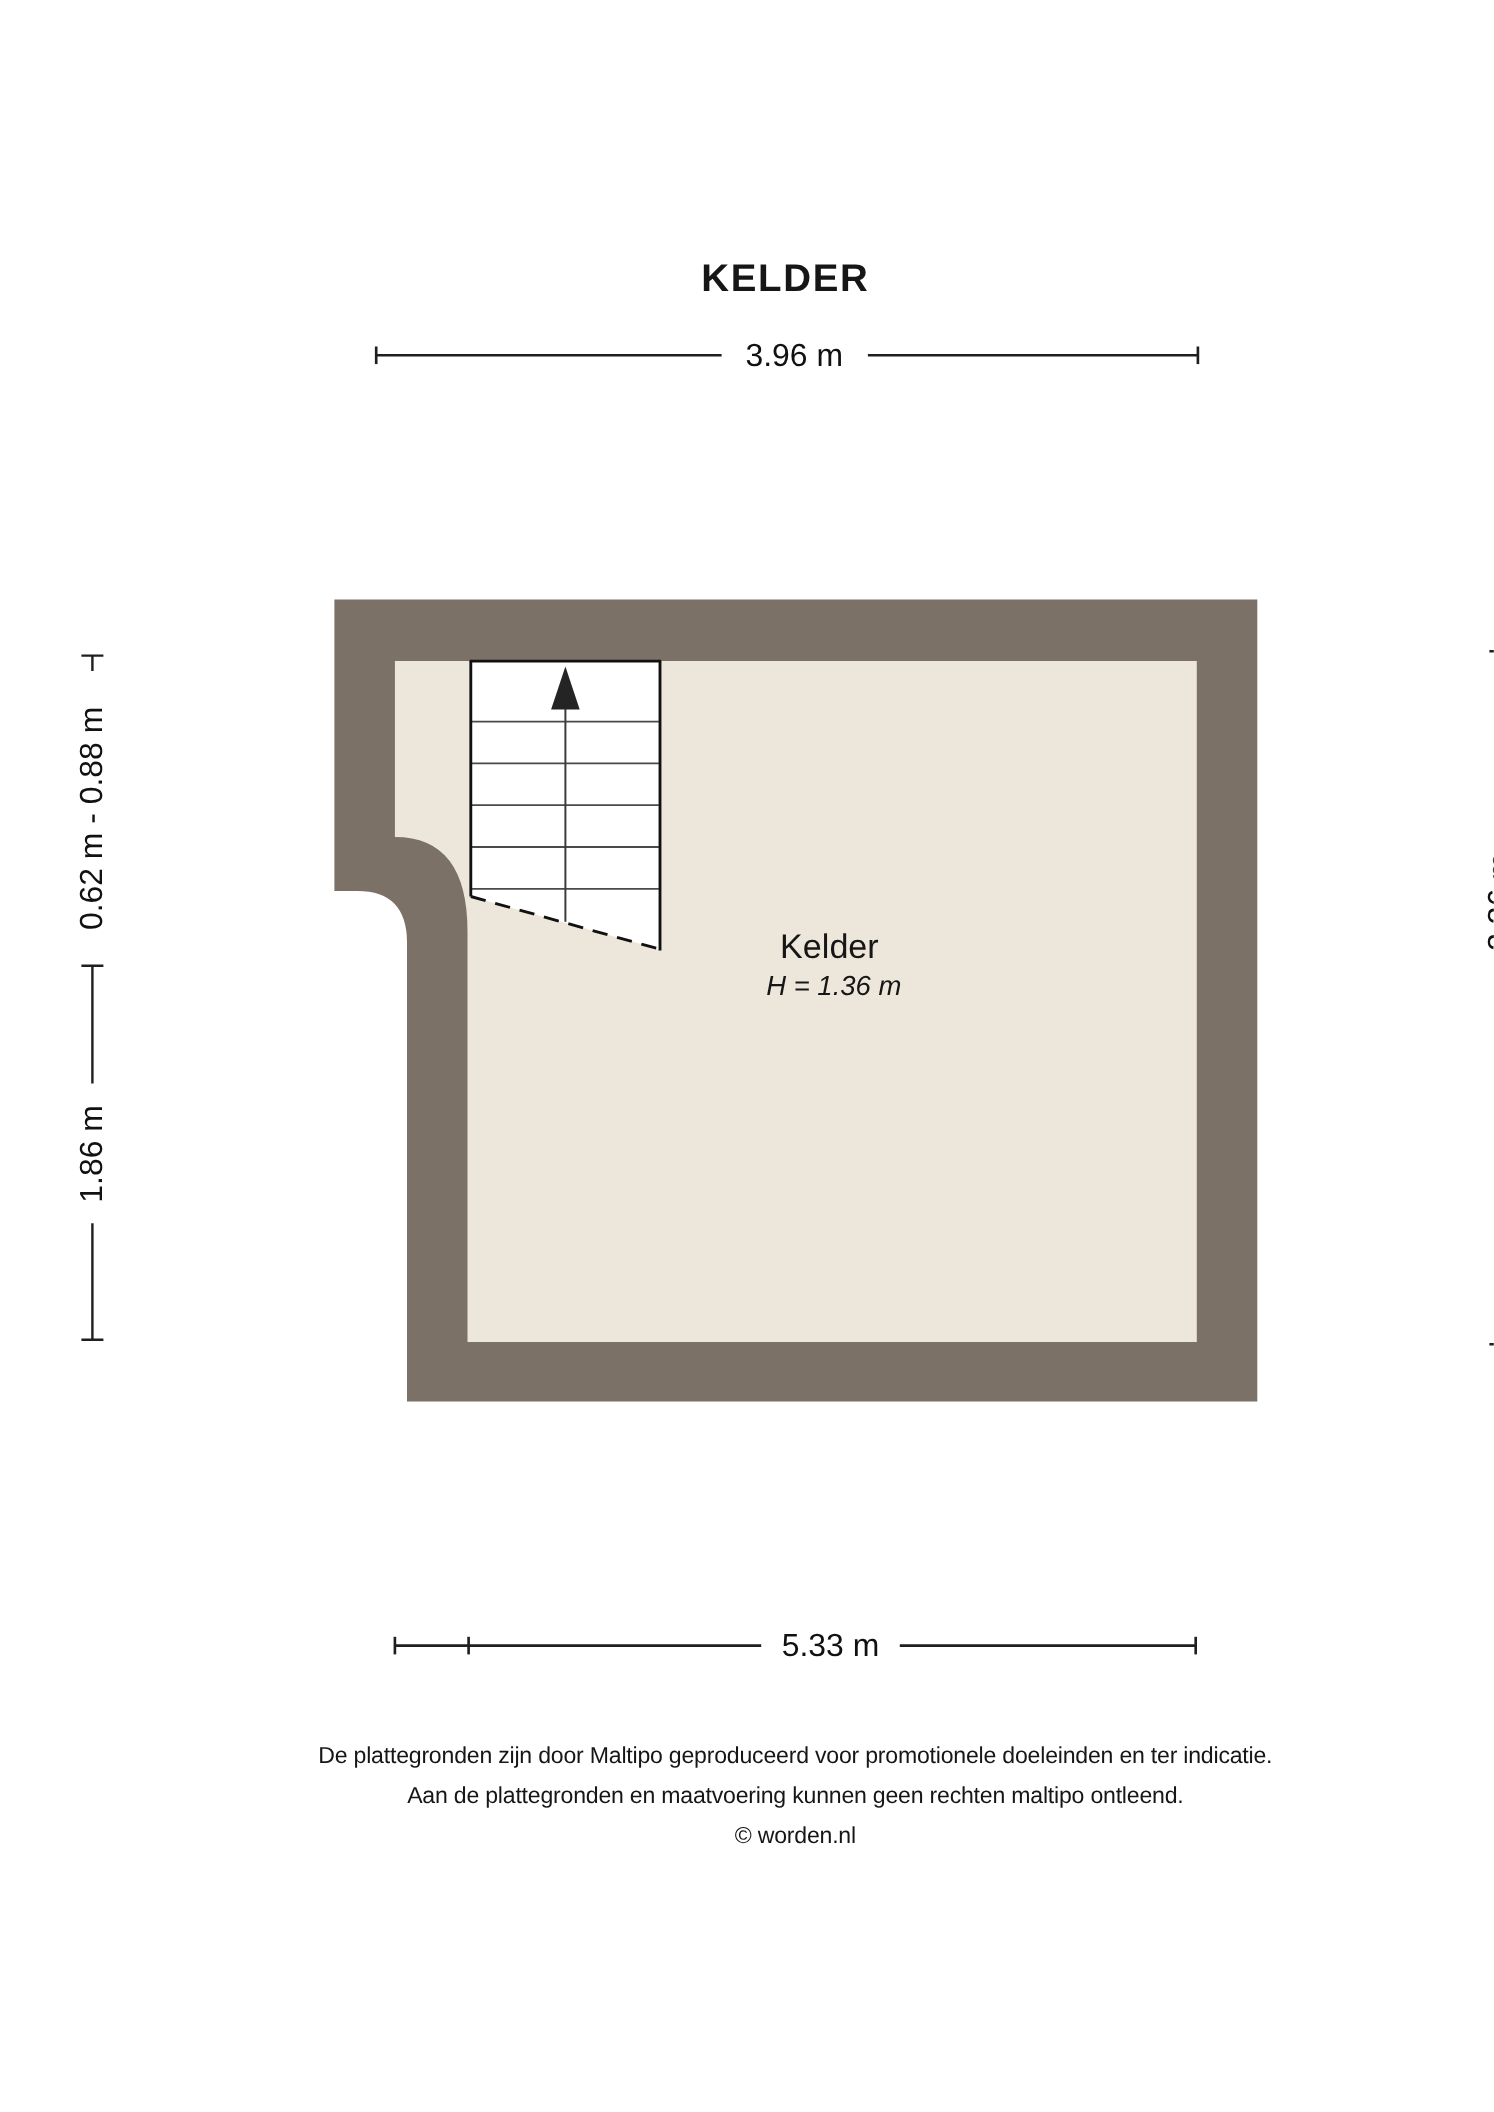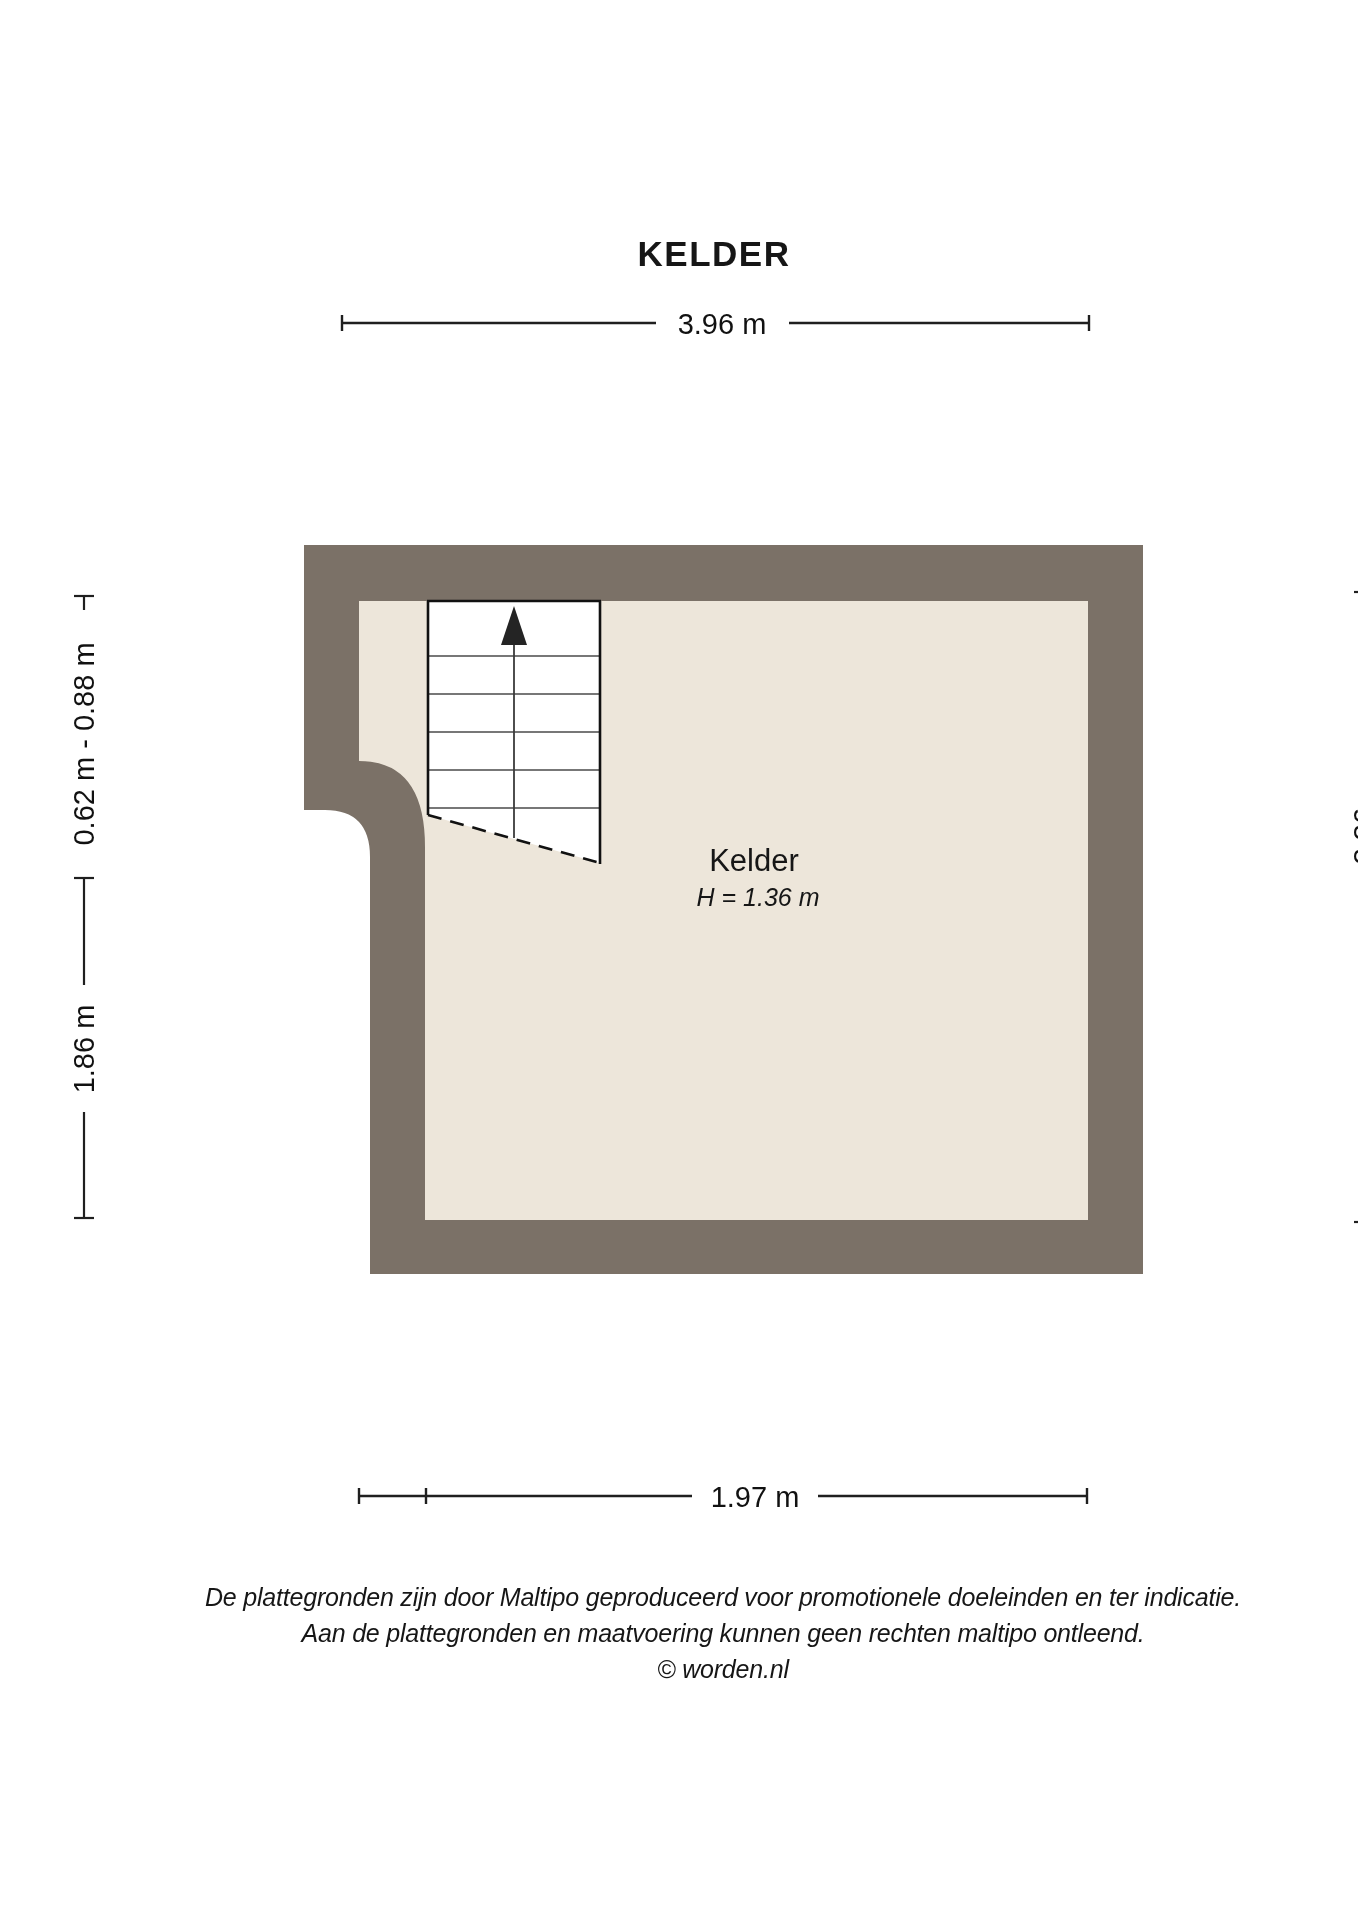--- a/index.html
+++ b/index.html
@@ -34,24 +34,23 @@
     font-weight: 500;
     color: #161616;
   }
   .room-height {
     font-size: 25px;
     font-style: italic;
     font-weight: 400;
     color: #161616;
   }
   .footer-line {
-    font-size: 25px;
+    font-size: 21px;
     letter-spacing: -0.2px;
     color: #161616;
-    font-style: italic;
   }
   svg { display: block; }
 </style>
 </head>
 <body>
 
 <div class="page">
 
   <div class="abs center-anchor title" style="left:670px; top:254px;">KELDER</div>
 
@@ -113,21 +112,21 @@
   </svg>
 
   <div class="abs center-anchor dim-label" style="left:678px; top:324px;text-align:center;">3.96 m</div>
 
   <div class="abs rot90 dim-label" style="left:40px; top:744px; padding:0;">0.62 m - 0.88 m</div>
 
   <div class="abs rot90 dim-label" style="left:40px; top:1049px; padding:0;">1.86 m</div>
 
   <div class="abs rot90 dim-label" style="left:1320px; top:820px; padding:0;">3.36 m</div>
 
-  <div class="abs center-anchor dim-label" style="left:711px; top:1497px;">1.97 m</div>
+  <div class="abs center-anchor dim-label" style="left:711px; top:1497px;">5.33 m</div>
 
   <div class="abs center-anchor room-name" style="left:710px; top:861px;">Kelder</div>
 
   <div class="abs center-anchor room-height" style="left:714px; top:897px;">H = 1.36 m</div>
 
   <div>
     <div class="abs center-anchor footer-line" style="left:679px; top:1597px;">De plattegronden zijn door Maltipo geproduceerd voor promotionele doeleinden en ter indicatie.</div>
     <div class="abs center-anchor footer-line" style="left:679px; top:1633px;">Aan de plattegronden en maatvoering kunnen geen rechten maltipo ontleend.</div>
     <div class="abs center-anchor footer-line" style="left:679px; top:1669px;">© worden.nl</div>
   </div>

